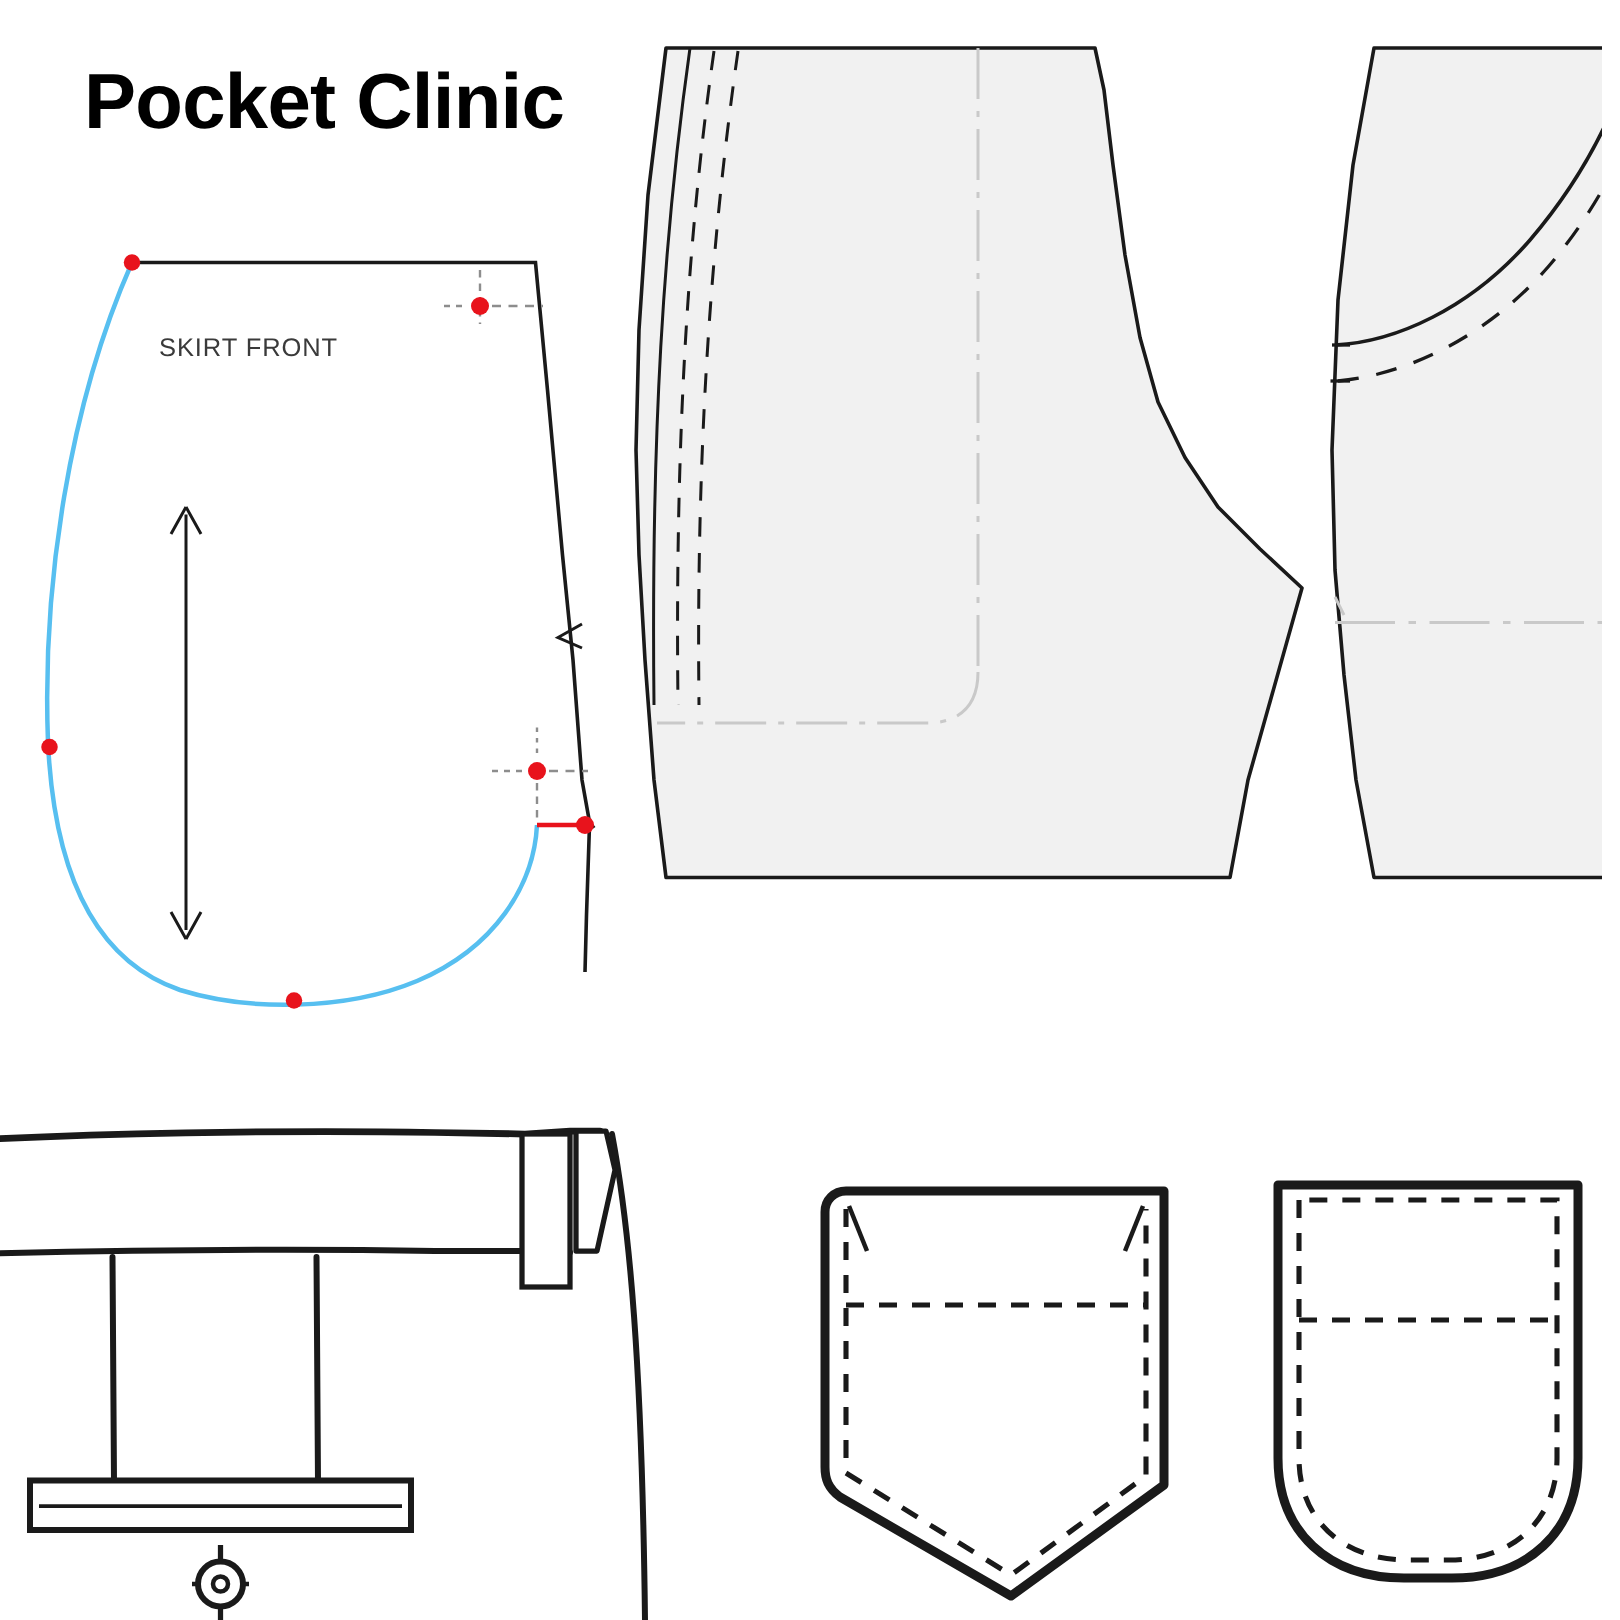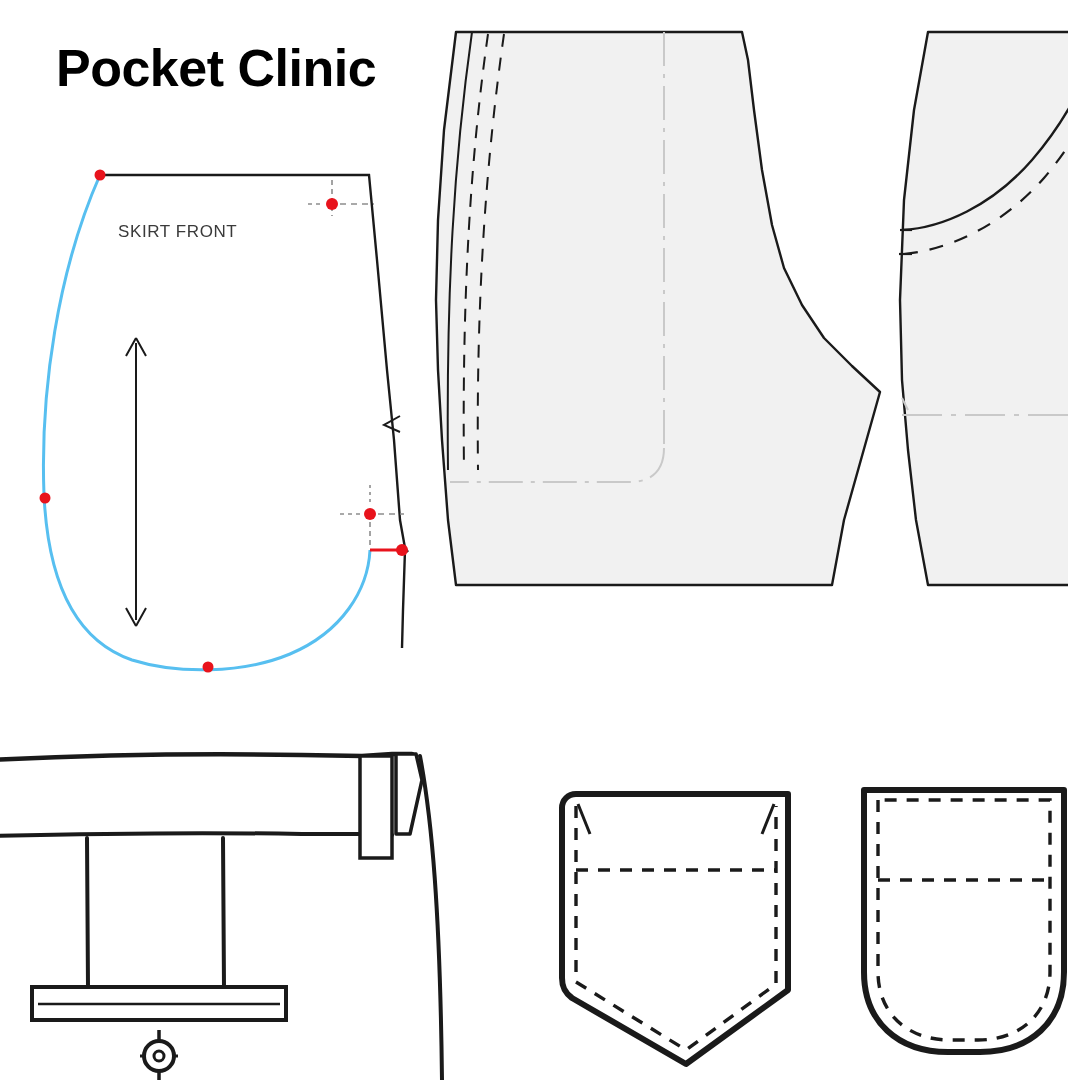--- a/index.html
+++ b/index.html
@@ -24,21 +24,20 @@
     font-family: "Liberation Sans", sans-serif;
     font-size: 52px;
     font-weight: bold;
     letter-spacing: -0.5px;
     color: #000000;
     line-height: 1.1;
     white-space: nowrap;
   }
   .panel {
     position: absolute;
-    padding-left: 12px;
   }
   .panel svg {
     display: block;
     overflow: visible;
   }
   .pattern-label {
     font-family: "Liberation Sans", sans-serif;
     font-size: 17px;
     fill: #3a3a3a;
     letter-spacing: 0.6px;

